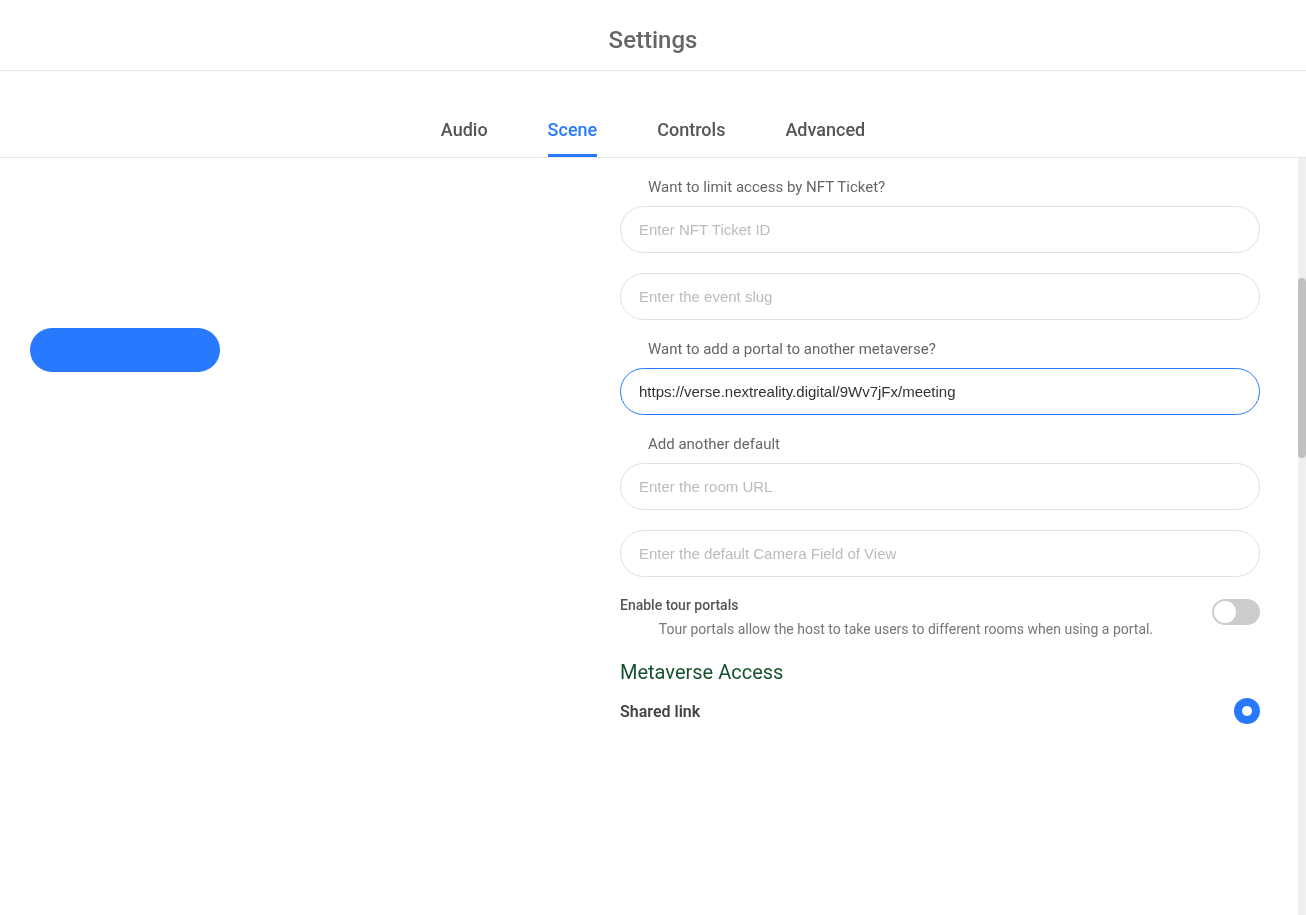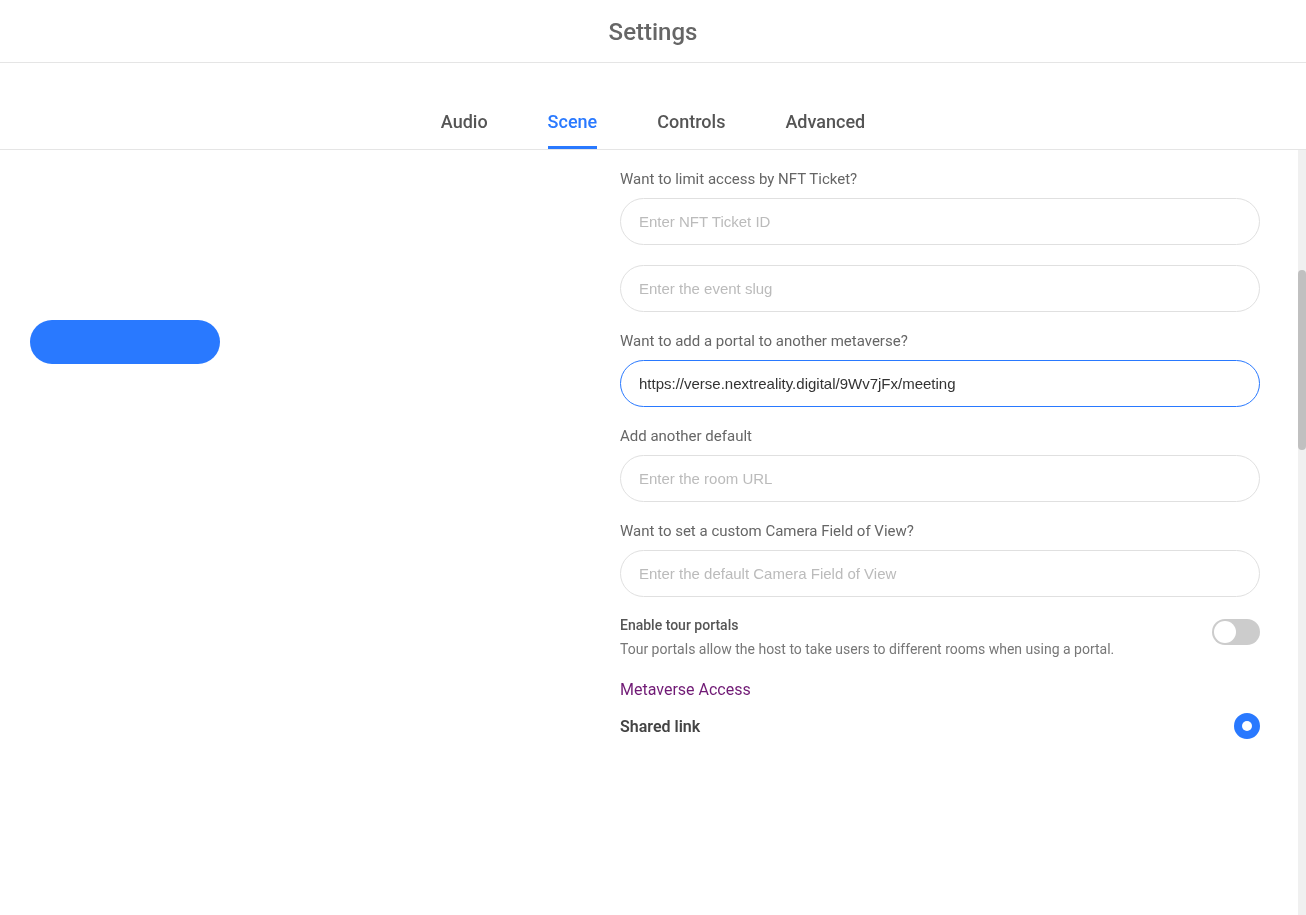--- a/index.html
+++ b/index.html
@@ -12,21 +12,21 @@
       font-family: -apple-system, BlinkMacSystemFont, 'Segoe UI', Roboto, Helvetica, Arial, sans-serif;
       background: #ffffff;
       color: #333;
       width: 1306px;
       min-height: 915px;
       overflow-x: hidden;
     }
 
     .page-header {
       text-align: center;
-      padding: 18px 0 16px;
+      padding: 26px 0 16px;
       border-bottom: 1px solid #e5e5e5;
     }
 
     .page-title {
       font-size: 24px;
       color: #666;
       font-weight: 500;
     }
 
     .tabs-bar {
@@ -130,20 +130,21 @@
 
     .form-section {
       margin-bottom: 20px;
     }
 
     .form-label {
       font-size: 15px;
       color: #666;
       margin-bottom: 10px;
       display: block;
+      margin-left: 28px;
     }
 
     .form-input {
       width: 100%;
       padding: 14px 18px;
       border: 1.5px solid #e0e0e0;
       border-radius: 28px;
       font-size: 15px;
       color: #999;
       outline: none;
@@ -178,20 +179,21 @@
       font-size: 14px;
       color: #555;
       font-weight: 500;
       margin-bottom: 6px;
     }
 
     .toggle-description {
       font-size: 14px;
       color: #777;
       line-height: 1.5;
+      text-align: center;
     }
 
     .toggle-switch {
       width: 48px;
       height: 26px;
       border-radius: 13px;
       background: #ccc;
       position: relative;
       cursor: pointer;
       flex-shrink: 0;
@@ -213,22 +215,22 @@
 
     .toggle-knob.off {
       left: 2px;
     }
 
     .metaverse-access-section {
       margin-top: 16px;
     }
 
     .metaverse-access-label {
-      font-size: 16px;
-      color: #701a75;
+      font-size: 20px;
+      color: #14532d;
       margin-bottom: 14px;
       display: block;
     }
 
     .shared-link-row {
       display: flex;
       align-items: center;
       justify-content: space-between;
       gap: 22px;
     }
@@ -294,21 +296,20 @@
         <span class="form-label">Want to add a portal to another metaverse?</span>
         <input class="form-input focused" type="text" value="https://verse.nextreality.digital/9Wv7jFx/meeting" style="">
       </div>
 
       <div class="form-section">
         <span class="form-label">Add another default</span>
         <input class="form-input" type="text" placeholder="Enter the room URL" style="">
       </div>
 
       <div class="form-section">
-        <span class="form-label">Want to set a custom Camera Field of View?</span>
         <input class="form-input" type="text" placeholder="Enter the default Camera Field of View" style="">
       </div>
 
       <div class="toggle-section">
         <div class="toggle-row">
           <div class="toggle-text">
             <div class="toggle-title">Enable tour portals</div>
             <div class="toggle-description">Tour portals allow the host to take users to different rooms when using a portal.</div>
           </div>
           <div class="toggle-switch off">

